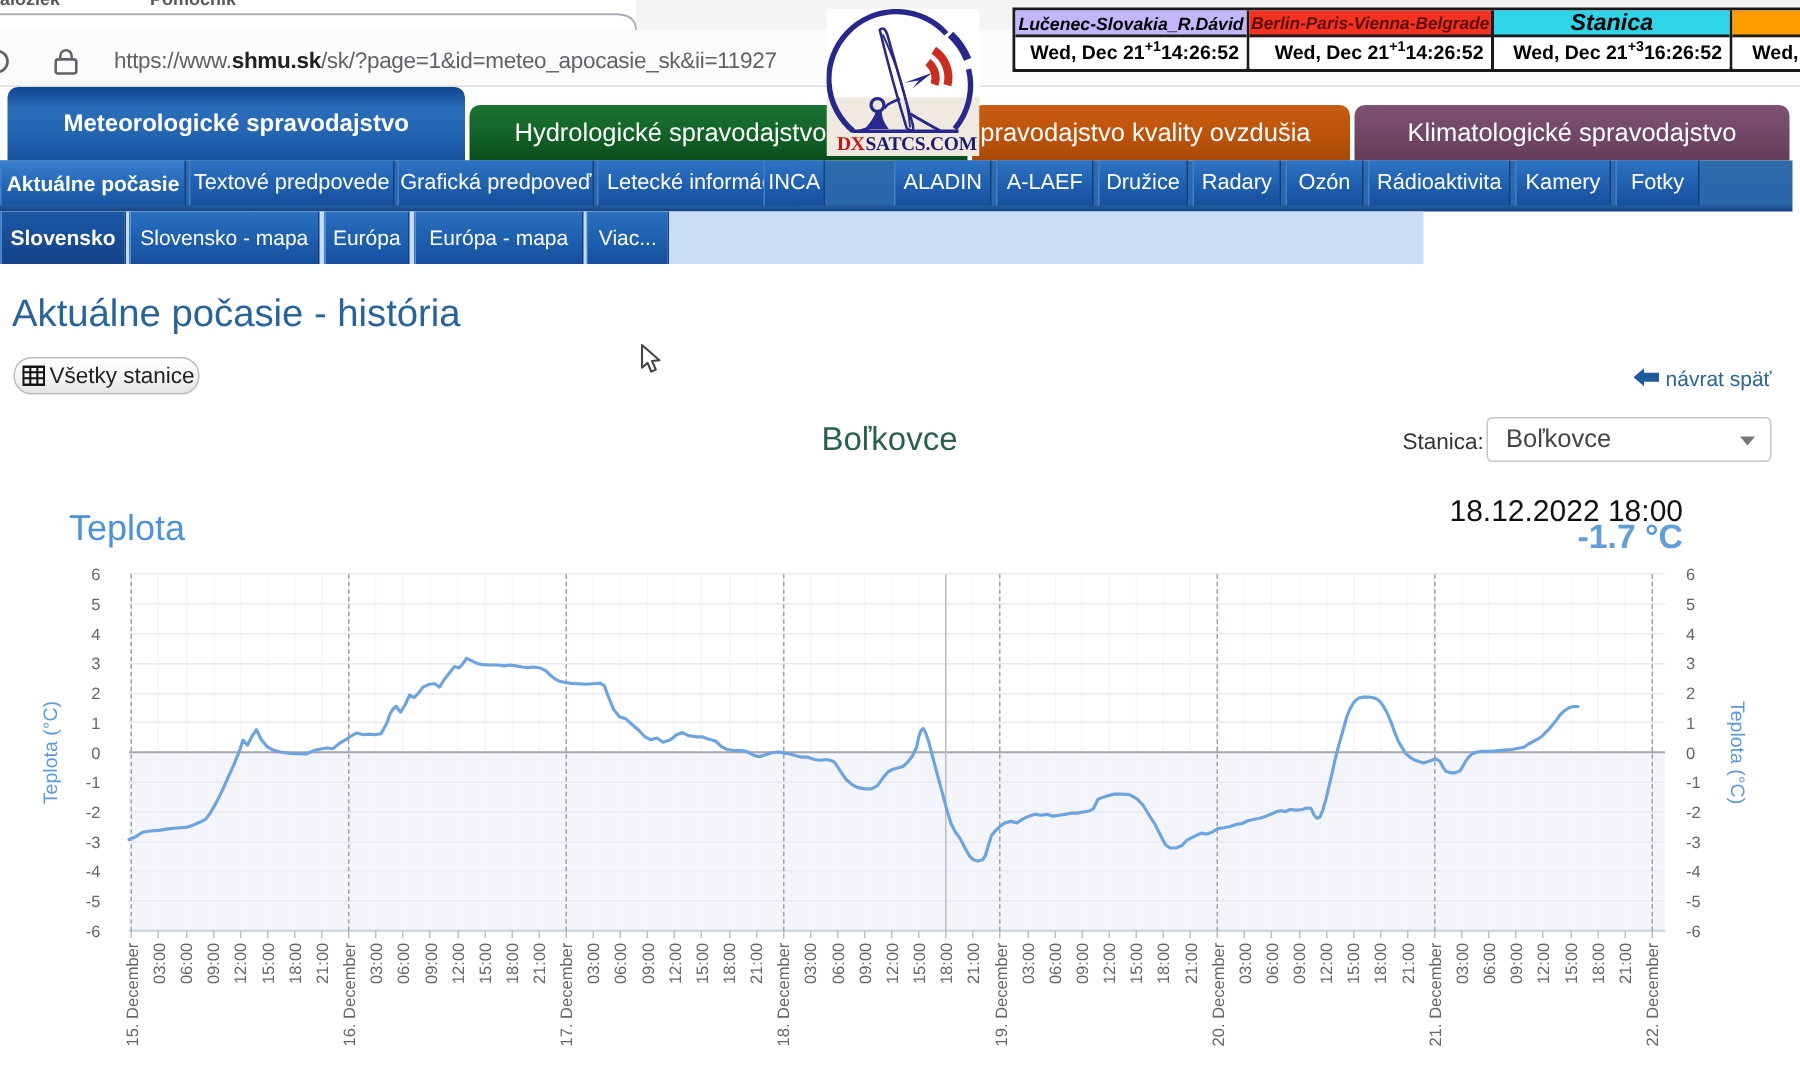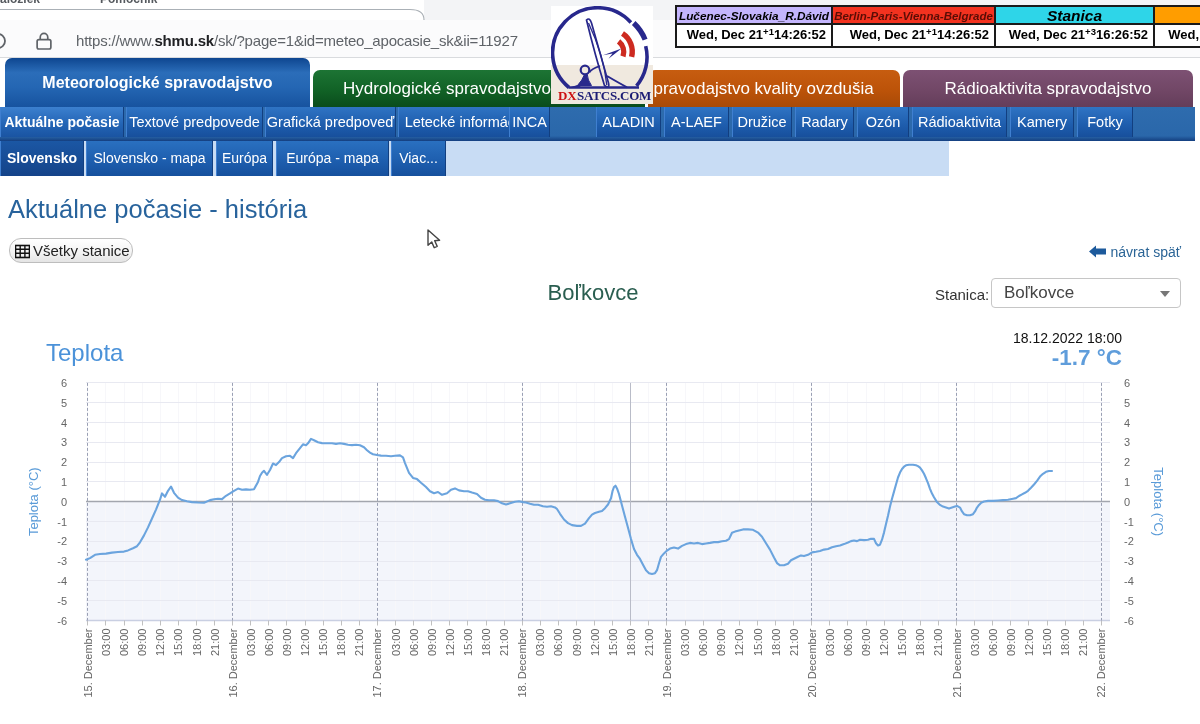--- a/index.html
+++ b/index.html
@@ -45,21 +45,21 @@
 #h1{position:absolute;left:8px;top:195px;font-size:25.5px;color:#28639c}
 #btn{position:absolute;left:9px;top:238px;width:124px;height:25px;border:1px solid #bdbdbd;border-radius:12px;
  background:linear-gradient(180deg,#ffffff 0%,#f3f3f3 60%,#e4e4e4 100%);font-size:15px;color:#222;line-height:23px}
 #btn svg{vertical-align:-3px;margin:0 3px 0 5px}
 #back{position:absolute;right:19px;top:244px;font-size:14px;color:#2a6496}
 #station-title{position:absolute;left:81px;top:280px;width:1024px;text-align:center;font-size:22px;color:#2a5e50}
 #stanica{position:absolute;left:935px;top:286px;font-size:15px;color:#333}
 #select{position:absolute;left:991px;top:278px;width:190px;height:30px;border:1px solid #c6c6c6;border-radius:4px;background:#fff;
  font-size:17px;color:#444;line-height:28px;padding-left:12px}
 #select .car{position:absolute;right:10px;top:12px;width:0;height:0;border-left:5px solid transparent;border-right:5px solid transparent;border-top:6px solid #777}
-#dt{position:absolute;left:922px;top:330px;width:200px;text-align:right;font-size:14px;color:#111}
+#dt{position:absolute;left:922px;top:330px;width:200px;text-align:right;font-size:20px;color:#111}
 #temp{position:absolute;left:922px;top:345px;width:200px;text-align:right;font-size:22.5px;font-weight:bold;color:#5f9ddb}
 #teplota{position:absolute;left:46px;top:339px;font-size:24px;color:#4b92d9}
 .chart{position:absolute;left:0;top:370px}
 #cursor{position:absolute;left:427px;top:229px}
 </style></head><body>
 
 <div id="chrome-right"></div>
 <div id="chrome-top">
   <div class="frag" style="left:0;top:-8px">áložiek</div>
   <div class="frag" style="left:100px;top:-8px">Pomocník</div>
@@ -74,21 +74,21 @@
   <svg style="position:absolute;left:36px;top:12px" width="16" height="18" viewBox="0 0 17 19">
     <rect x="1.2" y="8" width="14.6" height="10" rx="1.8" fill="none" stroke="#5f6368" stroke-width="1.8"></rect>
     <path d="M4.5 8V5.5a4 4 0 0 1 8 0V8" fill="none" stroke="#5f6368" stroke-width="1.8"></path>
   </svg>
   <div id="urltext">https://www.<b>shmu.sk</b>/sk/?page=1&amp;id=meteo_apocasie_sk&amp;ii=11927</div>
 </div>
 
 <div class="t1" id="tab1">Meteorologické spravodajstvo</div>
 <div class="t1" id="tab2" style="text-align:left;padding-left:30px">Hydrologické spravodajstvo</div>
 <div class="t1" id="tab3" style="text-align:left;text-indent:-3px">spravodajstvo kvality ovzdušia</div>
-<div class="t1" id="tab4">Rádioaktivita spravodajstvo</div>
+<div class="t1" id="tab4">Klimatologické spravodajstvo</div>
 
 <div id="row2">
     <div class="r2t act" style="left:0px;width:124px">Aktuálne počasie</div>
     <div class="r2t" style="left:126px;width:137px">Textové predpovede</div>
     <div class="r2t" style="left:265px;width:131px">Grafická predpoveď</div>
     <div class="r2t" style="left:398px;width:135px">Letecké informácie</div>
     <div class="r2t" style="left:509px;width:41px">INCA</div>
     <div class="r2t" style="left:596px;width:65px">ALADIN</div>
     <div class="r2t" style="left:664px;width:65px">A-LAEF</div>
     <div class="r2t" style="left:732px;width:60px">Družice</div>

